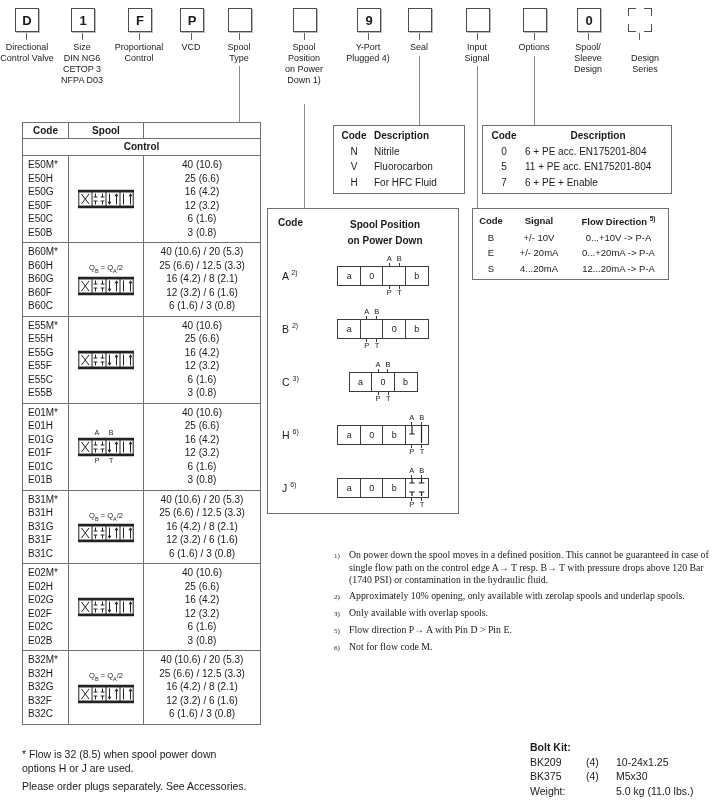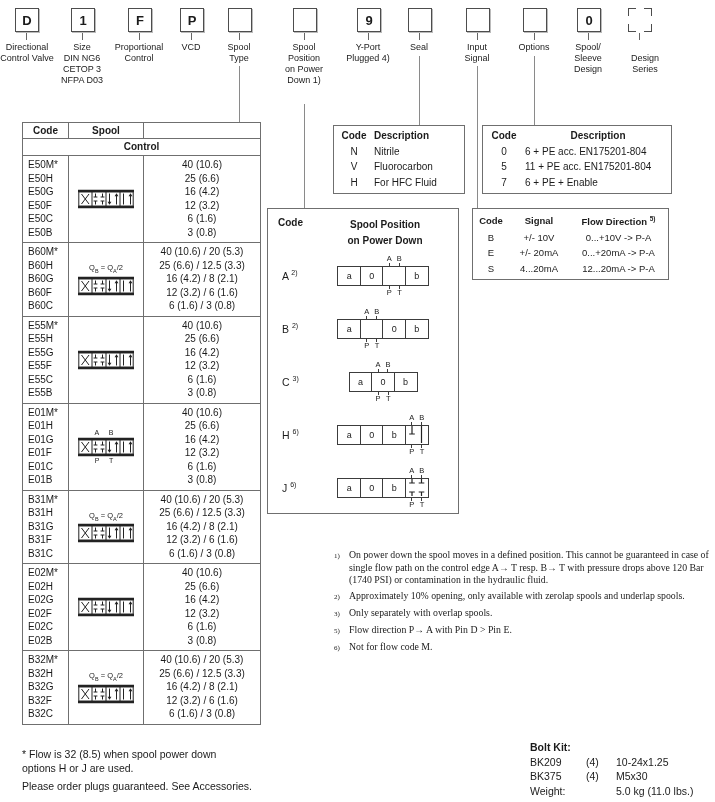--- a/index.html
+++ b/index.html
@@ -415,21 +415,21 @@
       <div class="fflows">40 (10.6) / 20 (5.3)
 25 (6.6) / 12.5 (3.3)
 16 (4.2) / 8 (2.1)
 12 (3.2) / 6 (1.6)
 6 (1.6) / 3 (0.8)</div>
     </div>
   </div>
 
   <div id="left-flow-note">* Flow is 32 (8.5) when spool power down
 options H or J are used.</div>
-  <div id="left-plugs-note">Please order plugs guaranteed. See Accessories.</div>
+  <div id="left-plugs-note">Please order plugs separately. See Accessories.</div>
 
   <div id="sp-table">
     <div class="sp-head">
       <div class="hc">Code</div>
       <div class="ht">Spool Position
 on Power Down</div>
     </div>
 
     <div class="sp-row">
       <div class="sp-code"><span>A</span> <sup>2)</sup></div>
@@ -622,21 +622,21 @@
     <div class="fn">
         <sup>1)</sup>
         <div class="fntext">On power down the spool moves in a defined position. This cannot be guaranteed in case of single flow path on the control edge A→ T resp. B→ T with pressure drops above 120 Bar (1740 PSI) or contamination in the hydraulic fluid.</div>
       </div>
     <div class="fn">
         <sup>2)</sup>
         <div class="fntext">Approximately 10% opening, only available with zerolap spools and underlap spools.</div>
       </div>
     <div class="fn">
         <sup>3)</sup>
-        <div class="fntext">Only separately with overlap spools.</div>
+        <div class="fntext">Only available with overlap spools.</div>
       </div>
     <div class="fn">
         <sup>5)</sup>
         <div class="fntext">Flow direction P→ A with Pin D &gt; Pin E.</div>
       </div>
     <div class="fn">
         <sup>6)</sup>
         <div class="fntext">Not for flow code M.</div>
       </div>
   </div>

